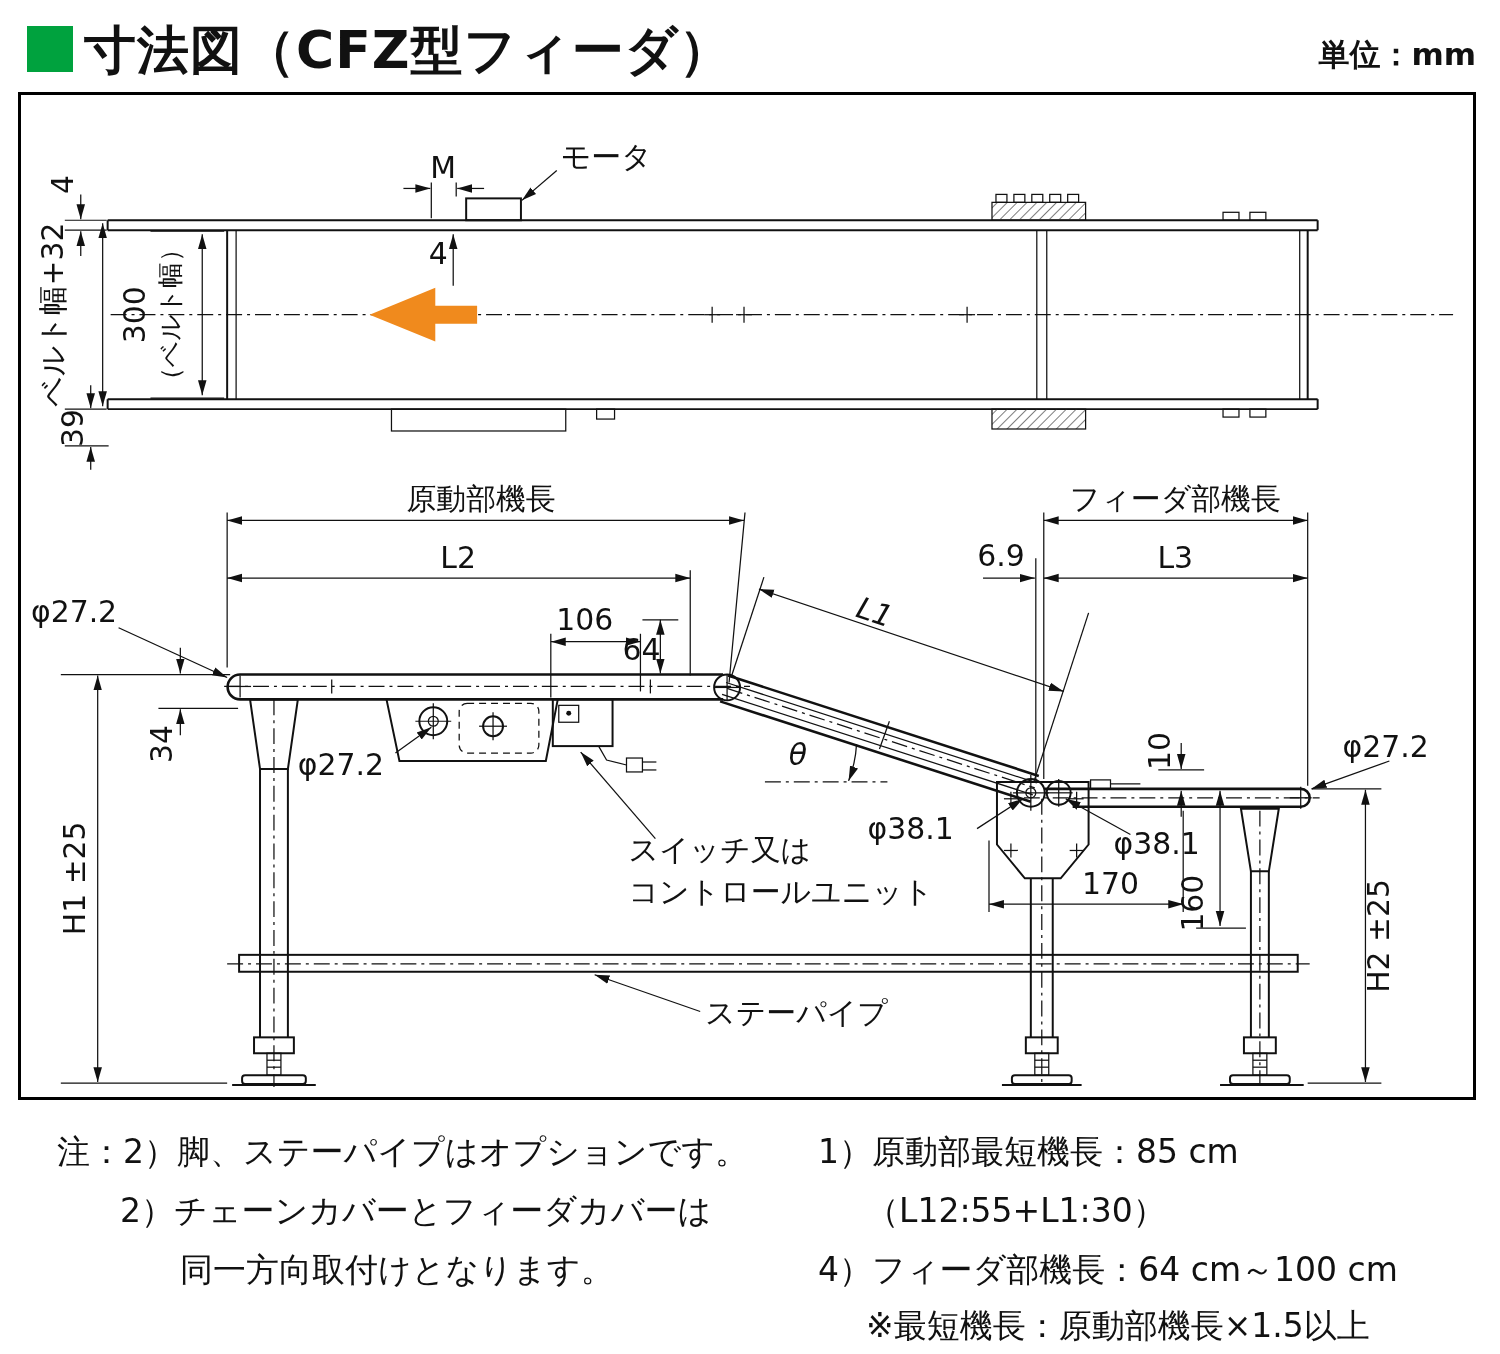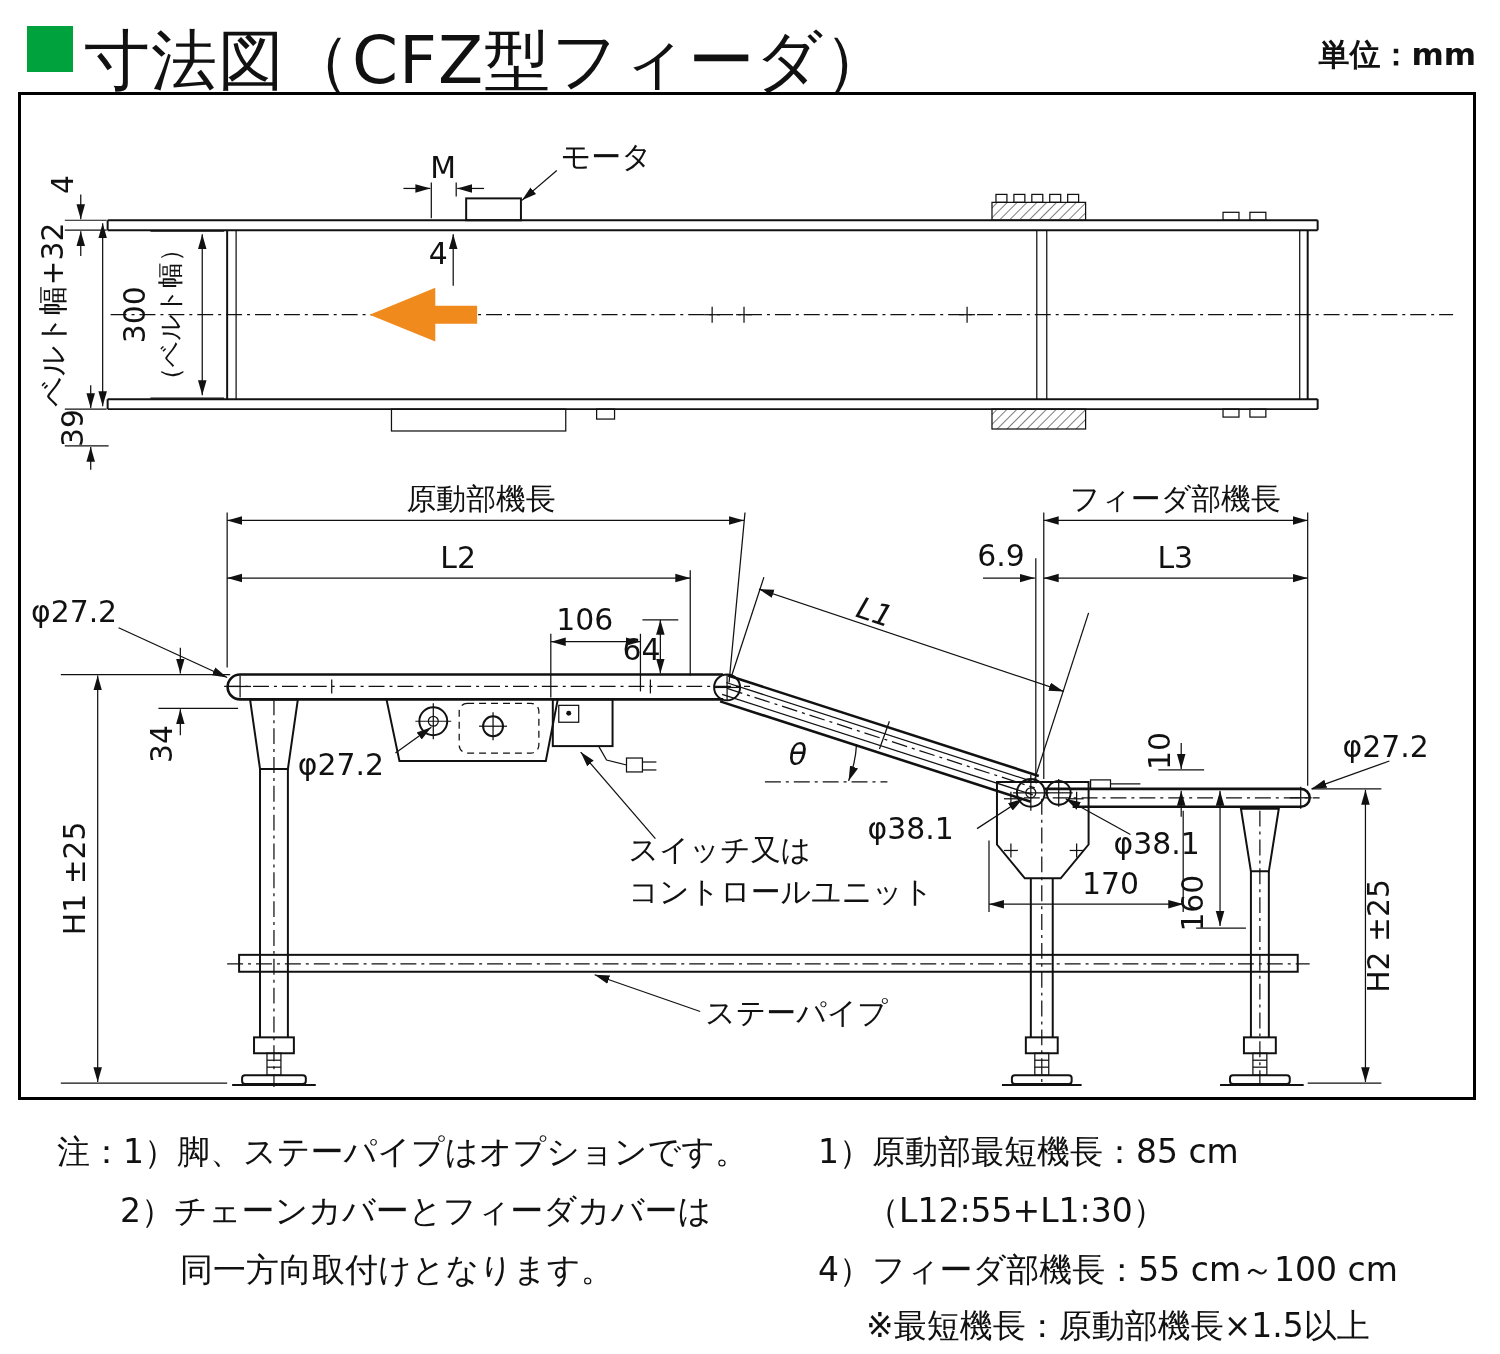--- a/index.html
+++ b/index.html
@@ -1,19 +1,19 @@
 <!DOCTYPE html>
 <html><head>
 <meta charset="utf-8">
 <style>
   html,body{margin:0;padding:0;background:#ffffff;}
   body{width:1500px;height:1354px;position:relative;overflow:hidden;
        font-family:"DejaVu Sans","Liberation Sans",sans-serif;color:#111;}
   .abs{position:absolute;}
-  #title{left:84px;top:16px;font-size:66px;font-weight:normal;letter-spacing:1px;}
+  #title{left:84px;top:16px;font-size:52px;font-weight:bold;letter-spacing:1px;}
   #unit{right:24px;top:34px;font-size:31px;font-weight:bold;}
   #frame{left:18px;top:92px;width:1458px;height:1008px;border:3px solid #000;box-sizing:border-box;}
   #frame svg{display:block;width:100%;height:100%;}
   svg text{font-family:"DejaVu Sans","Liberation Sans",sans-serif;font-size:30px;fill:#111;}
   svg .s26{font-size:26px;}
   svg .it{font-style:italic;}
   .o{stroke:#111;fill:none;}
   .w3{stroke-width:2.6;}
   .w2{stroke-width:2.0;}
   .w1{stroke-width:1.25;}
@@ -310,19 +310,19 @@
       <text x="628" y="904">コントロールユニット</text>
       <line x1="655" y1="840" x2="580" y2="753" class="o w1" marker-end="url(#arw)"></line>
 
       <text x="705" y="1026">ステーパイプ</text>
       <line x1="700" y1="1014" x2="594" y2="977" class="o w1" marker-end="url(#arw)"></line>
     </g>
   </g>
 </svg>
 </div>
 
-<div class="abs note" style="left:57px;top:1130px">注：1）脚、ステーパイプはオプションです。</div>
+<div class="abs note" style="left:57px;top:1130px">注：2）脚、ステーパイプはオプションです。</div>
 <div class="abs note" style="left:120px;top:1189px">2）チェーンカバーとフィーダカバーは</div>
 <div class="abs note" style="left:180px;top:1248px">同一方向取付けとなります。</div>
 <div class="abs note" style="left:818px;top:1130px">1）原動部最短機長：85 cm</div>
 <div class="abs note" style="left:866px;top:1189px">（L12:55+L1:30）</div>
-<div class="abs note" style="left:818px;top:1248px">4）フィーダ部機長：55 cm～100 cm</div>
+<div class="abs note" style="left:818px;top:1248px">4）フィーダ部機長：64 cm～100 cm</div>
 <div class="abs note" style="left:866px;top:1304px">※最短機長：原動部機長×1.5以上</div>
 
 </body></html>

